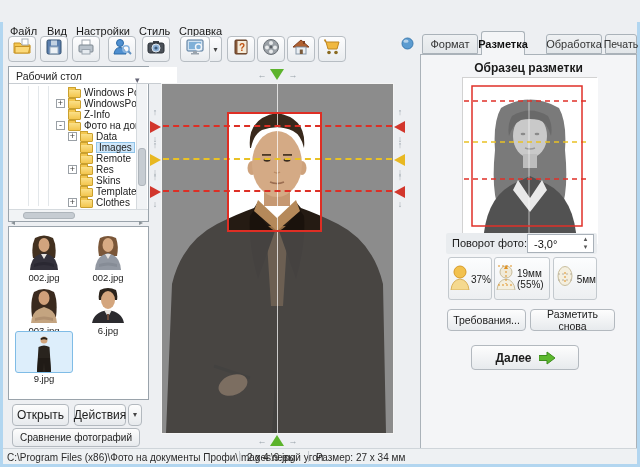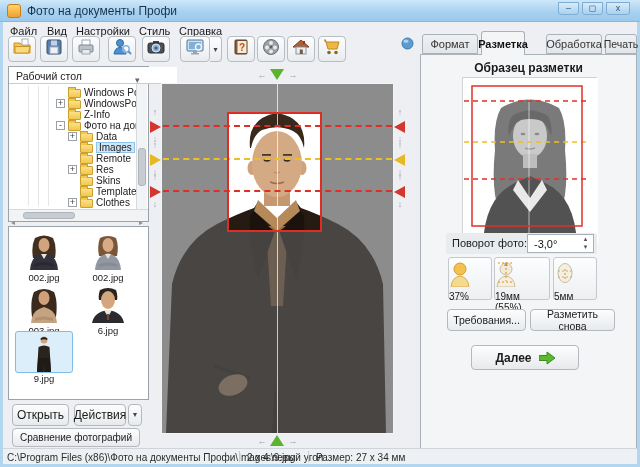--- a/index.html
+++ b/index.html
@@ -60,38 +60,31 @@
   .rbody{left:420px;top:54px;width:217px;height:400px;background:#f4f5f7;border:1px solid #aab2b9;z-index:1;}
   .rtitle{font-size:12px;font-weight:bold;color:#1a1a1a;text-align:center;}
   .samplebox{left:462px;top:77px;width:135px;height:166px;background:#fff;border:1px solid #d2d2d2;z-index:2;}
   .rotrow{left:446px;top:233px;width:151px;height:21px;background:#e9eceF;border-radius:2px;z-index:2;}
   .rotlabel{font-size:11px;color:#1a1a1a;}
   .spin{left:527px;top:234px;width:67px;height:19px;background:#fff;border:1px solid #a9b1b9;z-index:3;}
   .spinval{position:absolute;left:6px;top:3px;font-size:11px;color:#111;}
   .spinbtns{position:absolute;right:1px;top:0;width:13px;height:17px;text-align:center;}
   .gl-sup::before{content:"▴";font-size:7px;color:#555;display:block;line-height:8px;}
   .gl-sdn::before{content:"▾";font-size:7px;color:#555;display:block;line-height:8px;}
-  .statbtn{position:absolute;top:257px;height:43px;border:1px solid #c3c9ce;border-radius:3px;background:linear-gradient(#fcfdfe,#edeff1);display:flex;flex-direction:column;align-items:flex-start;justify-content:space-between;padding:3px 0 2px 0;z-index:2;}
+  .statbtn{position:absolute;top:257px;height:43px;border:1px solid #c3c9ce;border-radius:3px;background:linear-gradient(#fcfdfe,#edeff1);display:flex;align-items:center;justify-content:space-between;padding:3px 0 2px 0;z-index:2;}
   .statval{font-size:10px;color:#1a1a1a;}
   .statusbar{left:3px;top:448px;width:634px;height:16px;background:#eef1f3;border-top:1px solid #cfd5da;z-index:4;}
   .sbtext{position:absolute;top:3px;font-size:10px;color:#2a2a2a;white-space:nowrap;}
   .sbsep{position:absolute;top:2px;width:1px;height:11px;background:#c5cacf;}
 </style>
 </head>
 <body>
 
 <div class="win">
 
-  <div class="abs titlebar">
-    <div class="abs appicon"></div>
-    <div class="abs title">Фото на документы Профи</div>
-    <div class="abs winbtn" style="left:558px;">–</div>
-    <div class="abs winbtn" style="left:582px;">◻</div>
-    <div class="abs winbtn" style="left:606px;width:24px;">x</div>
-  </div>
   <div class="abs framel"></div>
   <div class="abs framer"></div>
   <div class="abs frameb"></div>
 
   <div class="abs menu" style="left:10px;">Файл</div>
   <div class="abs menu" style="left:47px;">Вид</div>
   <div class="abs menu" style="left:76px;">Настройки</div>
   <div class="abs menu" style="left:139px;">Стиль</div>
   <div class="abs menu" style="left:179px;">Справка</div>
 

